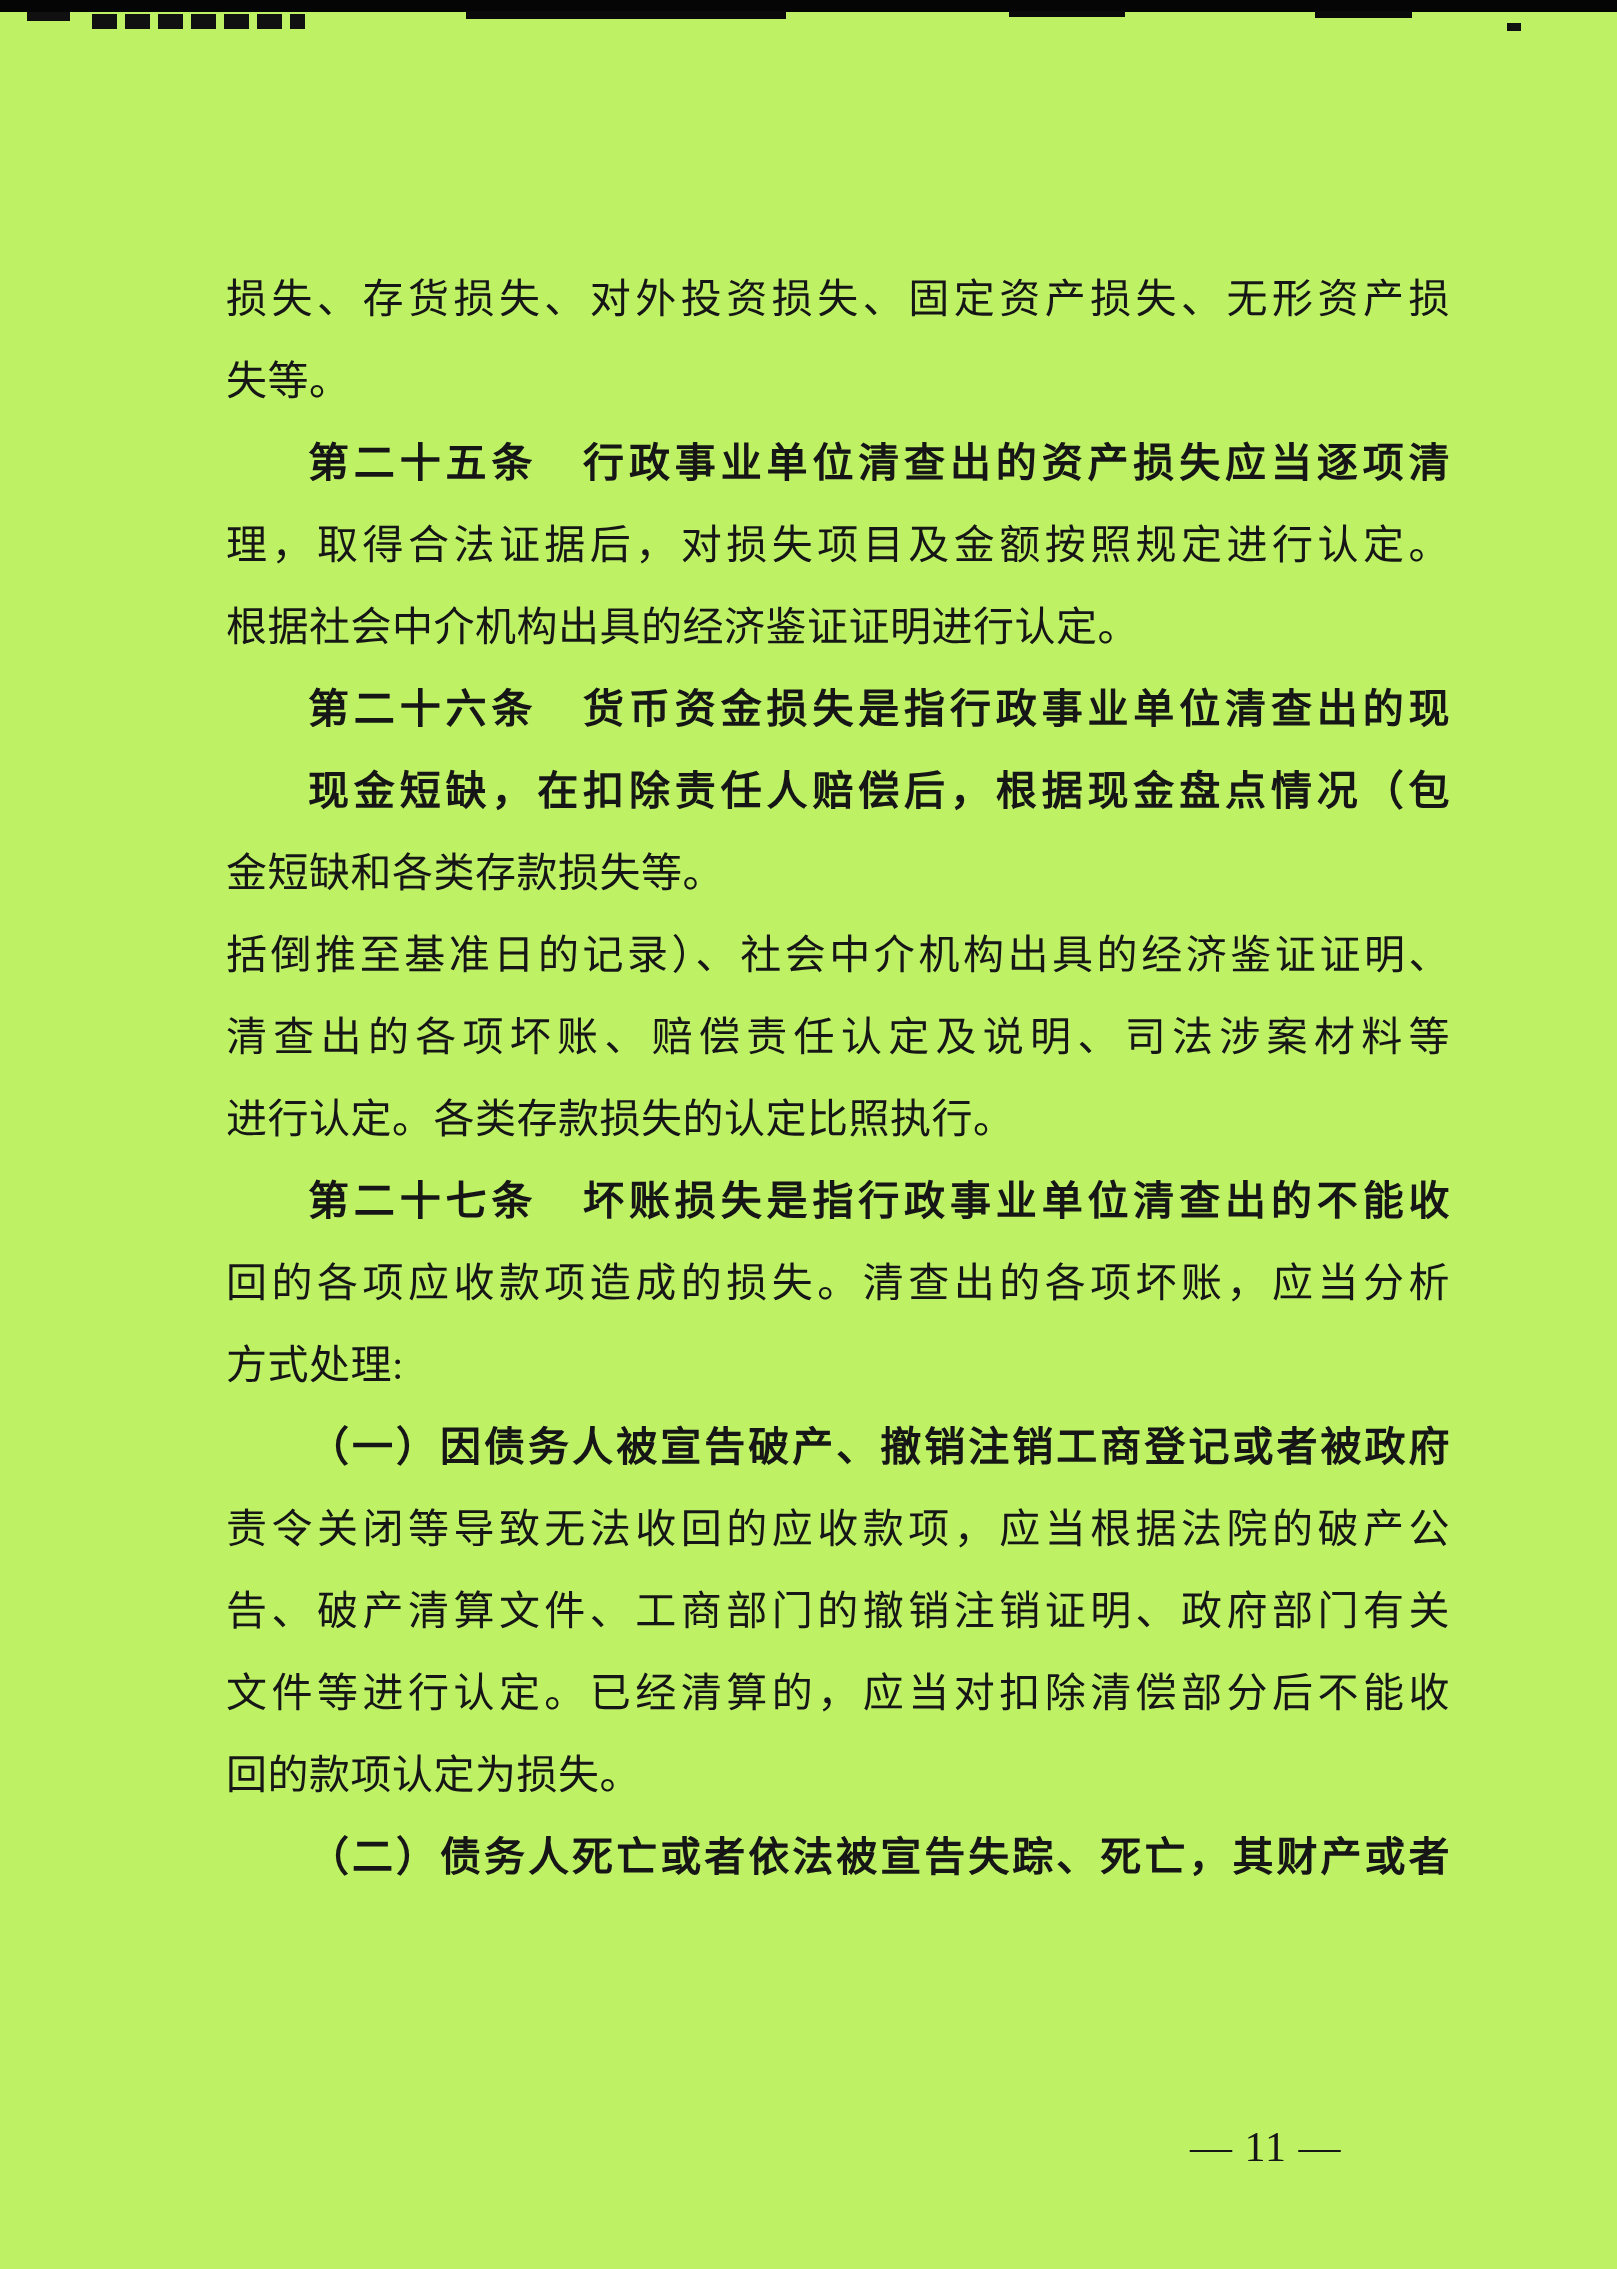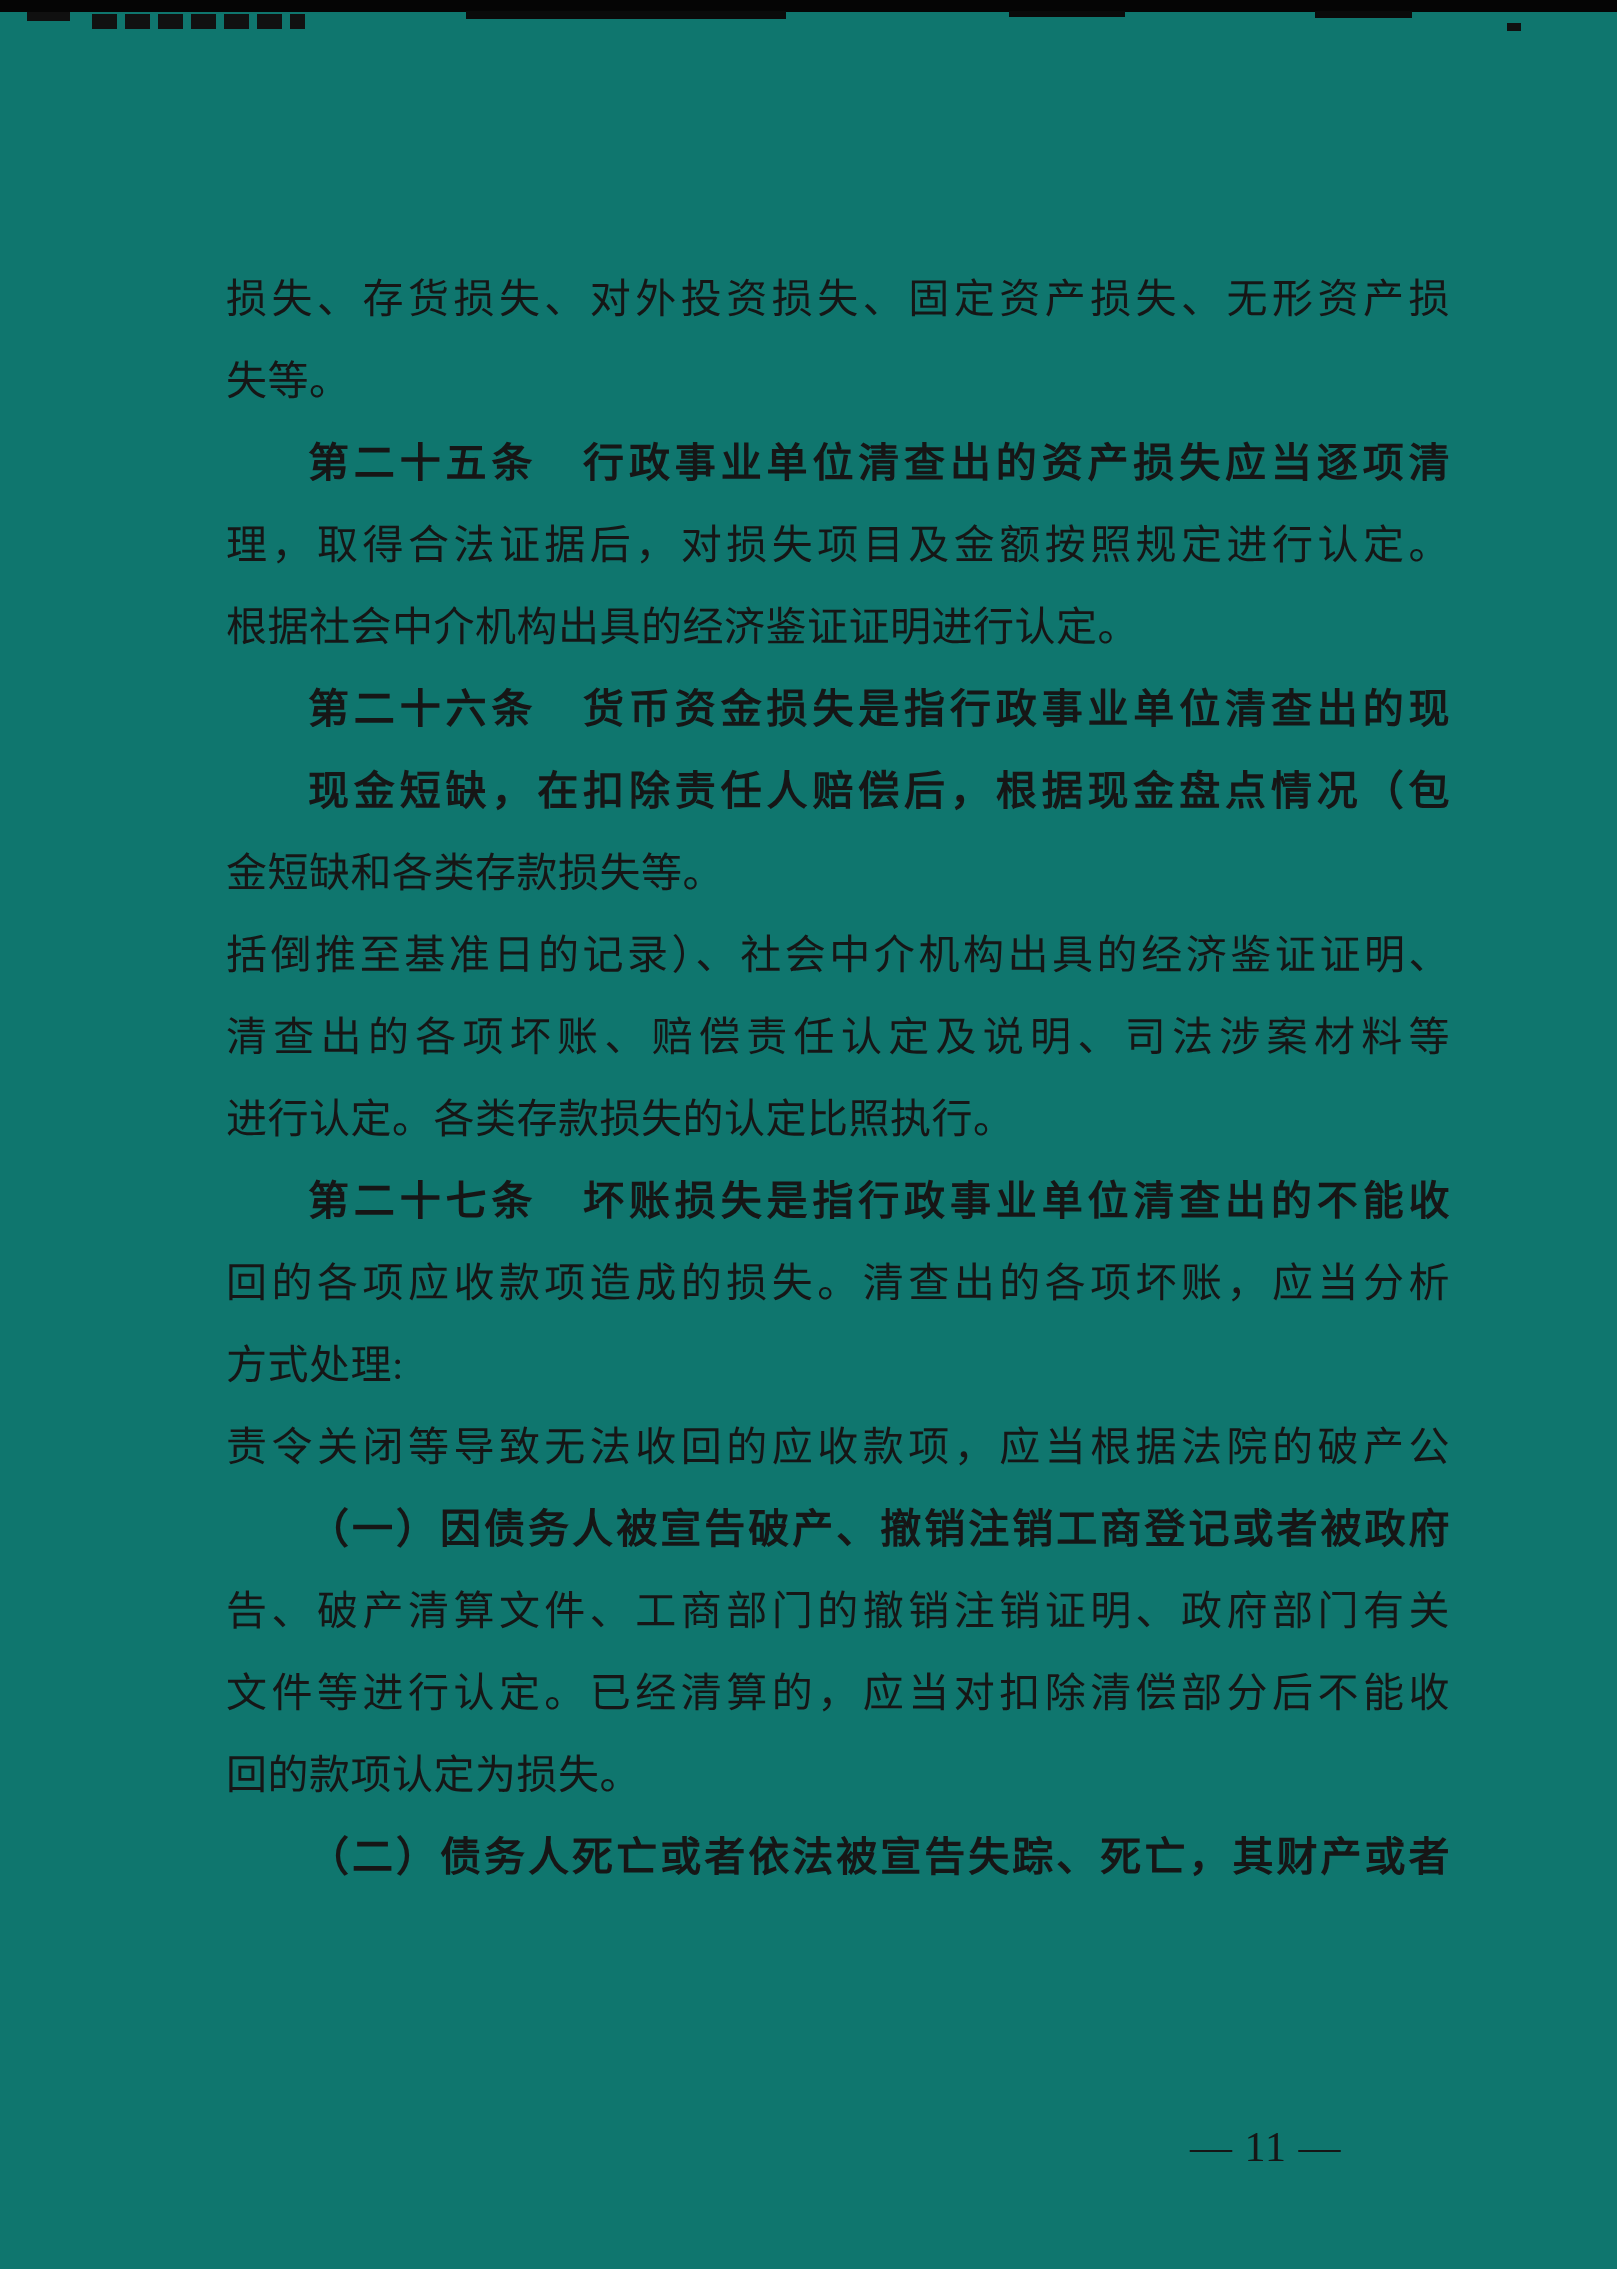--- a/index.html
+++ b/index.html
@@ -1,20 +1,20 @@
 <!DOCTYPE html>
 <html lang="zh-CN"><head>
 <meta charset="utf-8">
 <style>
   html,body{margin:0;padding:0;background:#e8e8e8;}
   .page{
     position:relative;
     width:1618px;height:2270px;
     margin:0 auto;
-    background:#0f766e;
+    background:#bef264;
     overflow:hidden;
     font-family:"Liberation Serif","DejaVu Serif",serif;
     color:#1c1c1c;
   }
   
   .scan-band{position:absolute;left:0;top:0;width:1618px;height:11.6px;background:#050505;}
   .scan-spur-a{position:absolute;left:466px;top:10.7px;width:320px;height:8.7px;background:#0a0a0a;}
   .scan-spur-b{position:absolute;left:1009px;top:10.7px;width:116px;height:6.8px;background:#0a0a0a;}
   .scan-spur-c{position:absolute;left:1315px;top:10.7px;width:97px;height:7.8px;background:#0a0a0a;}
   .scan-smear{position:absolute;left:92px;top:13.6px;width:213px;height:15.5px;background:#111;
@@ -73,22 +73,22 @@
     <div class="ln e">根据社会中介机构出具的经济鉴证证明进行认定。</div>
     <div class="ln j ind">第二十六条　货币资金损失是指行政事业单位清查出的现</div>
     <div class="ln j ind">现金短缺，在扣除责任人赔偿后，根据现金盘点情况（包</div>
     <div class="ln e">金短缺和各类存款损失等。</div>
     <div class="ln j">括倒推至基准日的记录）、社会中介机构出具的经济鉴证证明、</div>
     <div class="ln j">清查出的各项坏账、赔偿责任认定及说明、司法涉案材料等</div>
     <div class="ln e">进行认定。各类存款损失的认定比照执行。</div>
     <div class="ln j ind">第二十七条　坏账损失是指行政事业单位清查出的不能收</div>
     <div class="ln j">回的各项应收款项造成的损失。清查出的各项坏账，应当分析</div>
     <div class="ln e">方式处理:</div>
+    <div class="ln j ind">（一）因债务人被宣告破产、撤销注销工商登记或者被政府</div>
     <div class="ln j">责令关闭等导致无法收回的应收款项，应当根据法院的破产公</div>
-    <div class="ln j ind">（一）因债务人被宣告破产、撤销注销工商登记或者被政府</div>
     <div class="ln j">告、破产清算文件、工商部门的撤销注销证明、政府部门有关</div>
     <div class="ln j">文件等进行认定。已经清算的，应当对扣除清偿部分后不能收</div>
     <div class="ln e">回的款项认定为损失。</div>
     <div class="ln j ind">（二）债务人死亡或者依法被宣告失踪、死亡，其财产或者</div>
   </div>
 
   <div class="page-footer">— 11 —</div>
 
 </div>
 

